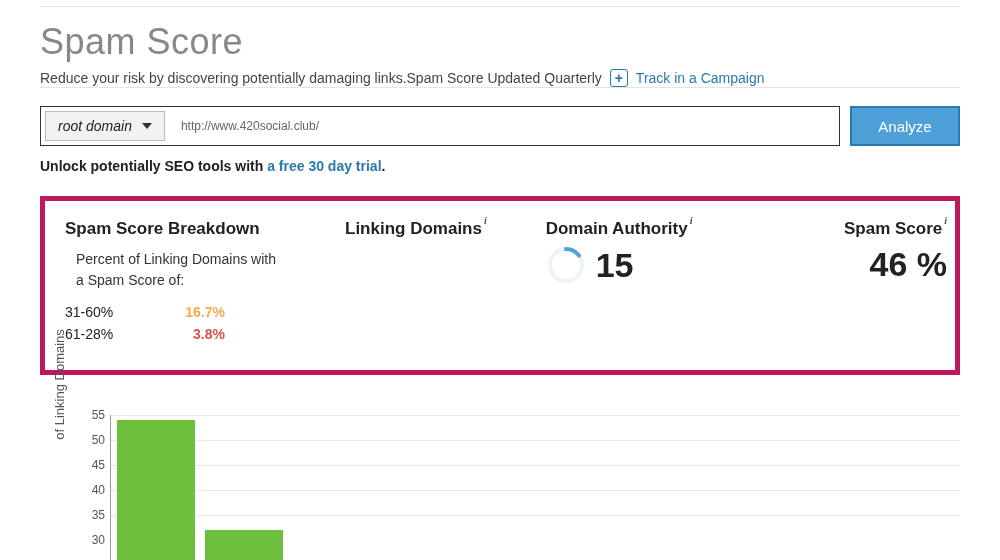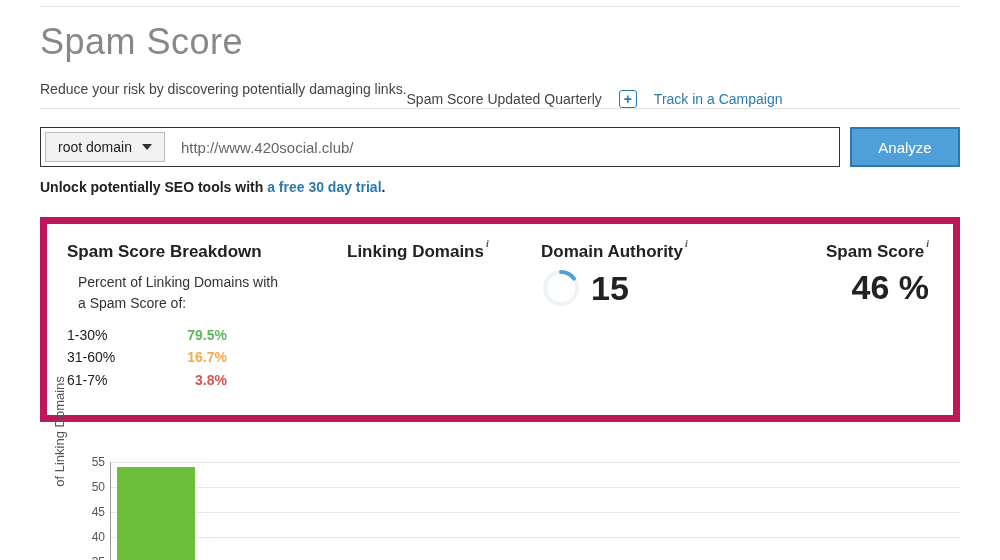--- a/index.html
+++ b/index.html
@@ -29,22 +29,21 @@
     align-items: center;
     margin-top: 6px;
     padding-bottom: 0;
     border-bottom: 1px solid #e5e5e5;
     font-size: 14px;
     color: #444;
   }
   .sub-right {
     display: flex;
     align-items: center;
-    gap: 17px;
-    margin-top: 21px;
+    gap: 8px;
   }
   .plus-icon {
     display: inline-flex;
     align-items: center;
     justify-content: center;
     width: 18px;
     height: 18px;
     border: 1px solid #2a7ab0;
     border-radius: 3px;
     color: #2a7ab0;
@@ -67,54 +66,55 @@
     display: flex;
     align-items: center;
     gap: 10px;
     background: #f2f2f2;
     border: 1px solid #bbb;
     margin: 4px;
     padding: 6px 12px;
     font-size: 14px;
     color: #222;
     cursor: pointer;
+    font-style: italic;
   }
   .caret {
     width: 0; height: 0;
     border-left: 5px solid transparent;
     border-right: 5px solid transparent;
     border-top: 6px solid #333;
   }
   .url-input {
     flex: 1;
     border: none;
     outline: none;
-    font-size: 15px;
+    font-size: 12px;
     color: #666;
     padding: 0 12px;
   }
   .analyze-btn {
     width: 110px;
     background: #4f9fd8;
     border: 2px solid #2a7ab0;
     color: #fff;
     font-size: 15px;
     cursor: pointer;
   }
   .unlock-row {
     font-size: 14px;
     font-weight: 600;
     color: #222;
     margin-top: 12px;
   }
   .unlock-row .link { font-weight: 600; }
   .panel {
-    border: 7px solid #be185d;
+    border: 5px solid #be185d;
     margin-top: 22px;
-    padding: 18px 20px 24px 20px;
+    padding: 18px 4px 24px 20px;
     display: flex;
   }
   .col-breakdown { width: 280px; }
   .col-metric { flex: 1; text-align: left; position: relative; }
   .col-metric.last { text-align: right; padding-right: 4px; }
   .panel h3 {
     font-size: 17px;
     font-weight: 700;
     color: #222;
     margin-bottom: 10px;
@@ -241,29 +241,25 @@
 
 <div class="panel">
   <div class="col-breakdown">
     <h3>Spam Score Breakdown</h3>
     <div class="desc">
       <span>Percent of Linking Domains with</span><br>
       <span>a Spam Score of:</span>
     </div>
     <div id="bd-rows">
         <div class="bd-row">
-          <div class="bd-label">1-30%</div>
-          <div class="bd-val green">79.5%</div>
-        </div>
-        <div class="bd-row">
           <div class="bd-label">31-60%</div>
           <div class="bd-val orange">16.7%</div>
         </div>
         <div class="bd-row">
-          <div class="bd-label">61-7%</div>
+          <div class="bd-label">61-28%</div>
           <div class="bd-val red">3.8%</div>
         </div>
       </div>
   </div>
 
   <div class="col-metric">
     <div class="metric-title">
       <span>Linking Domains</span>
       <span class="info-i">i</span>
     </div>

